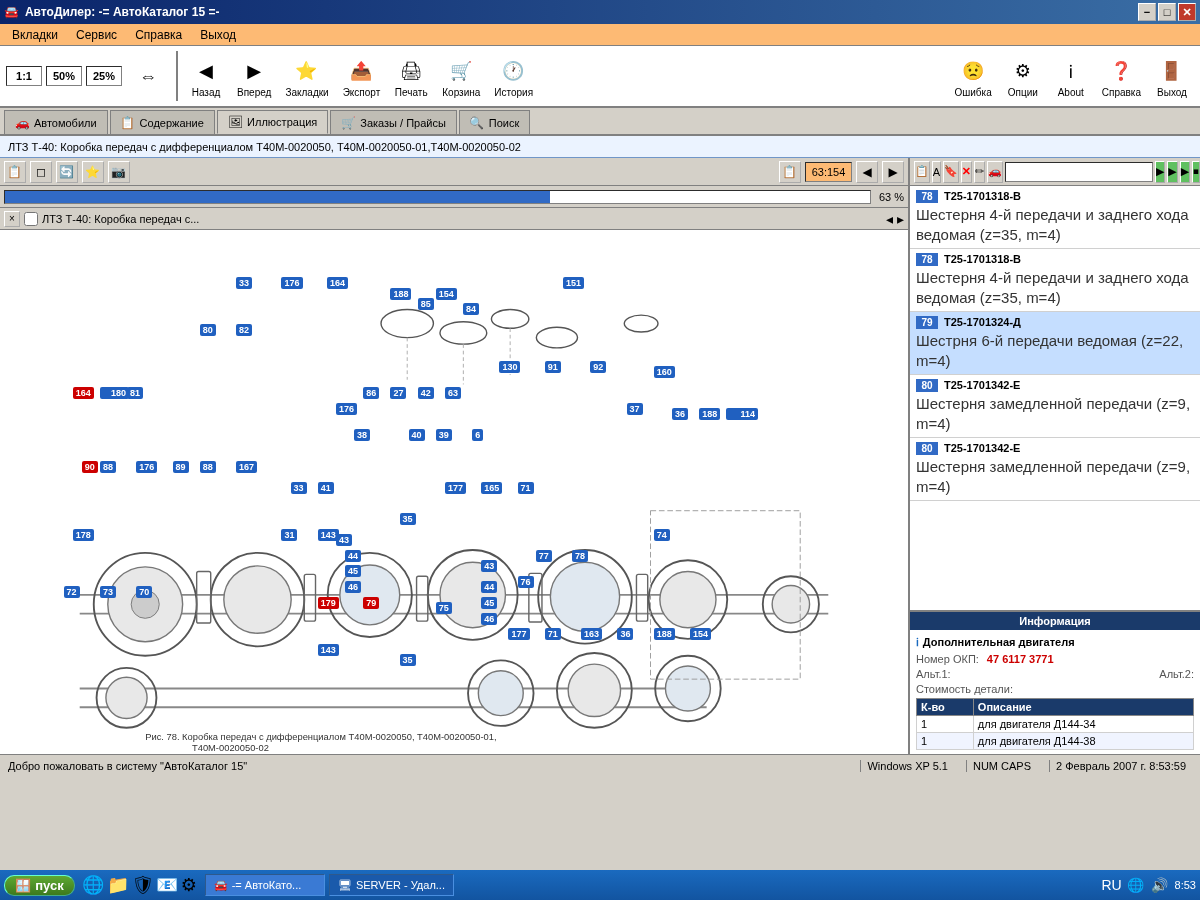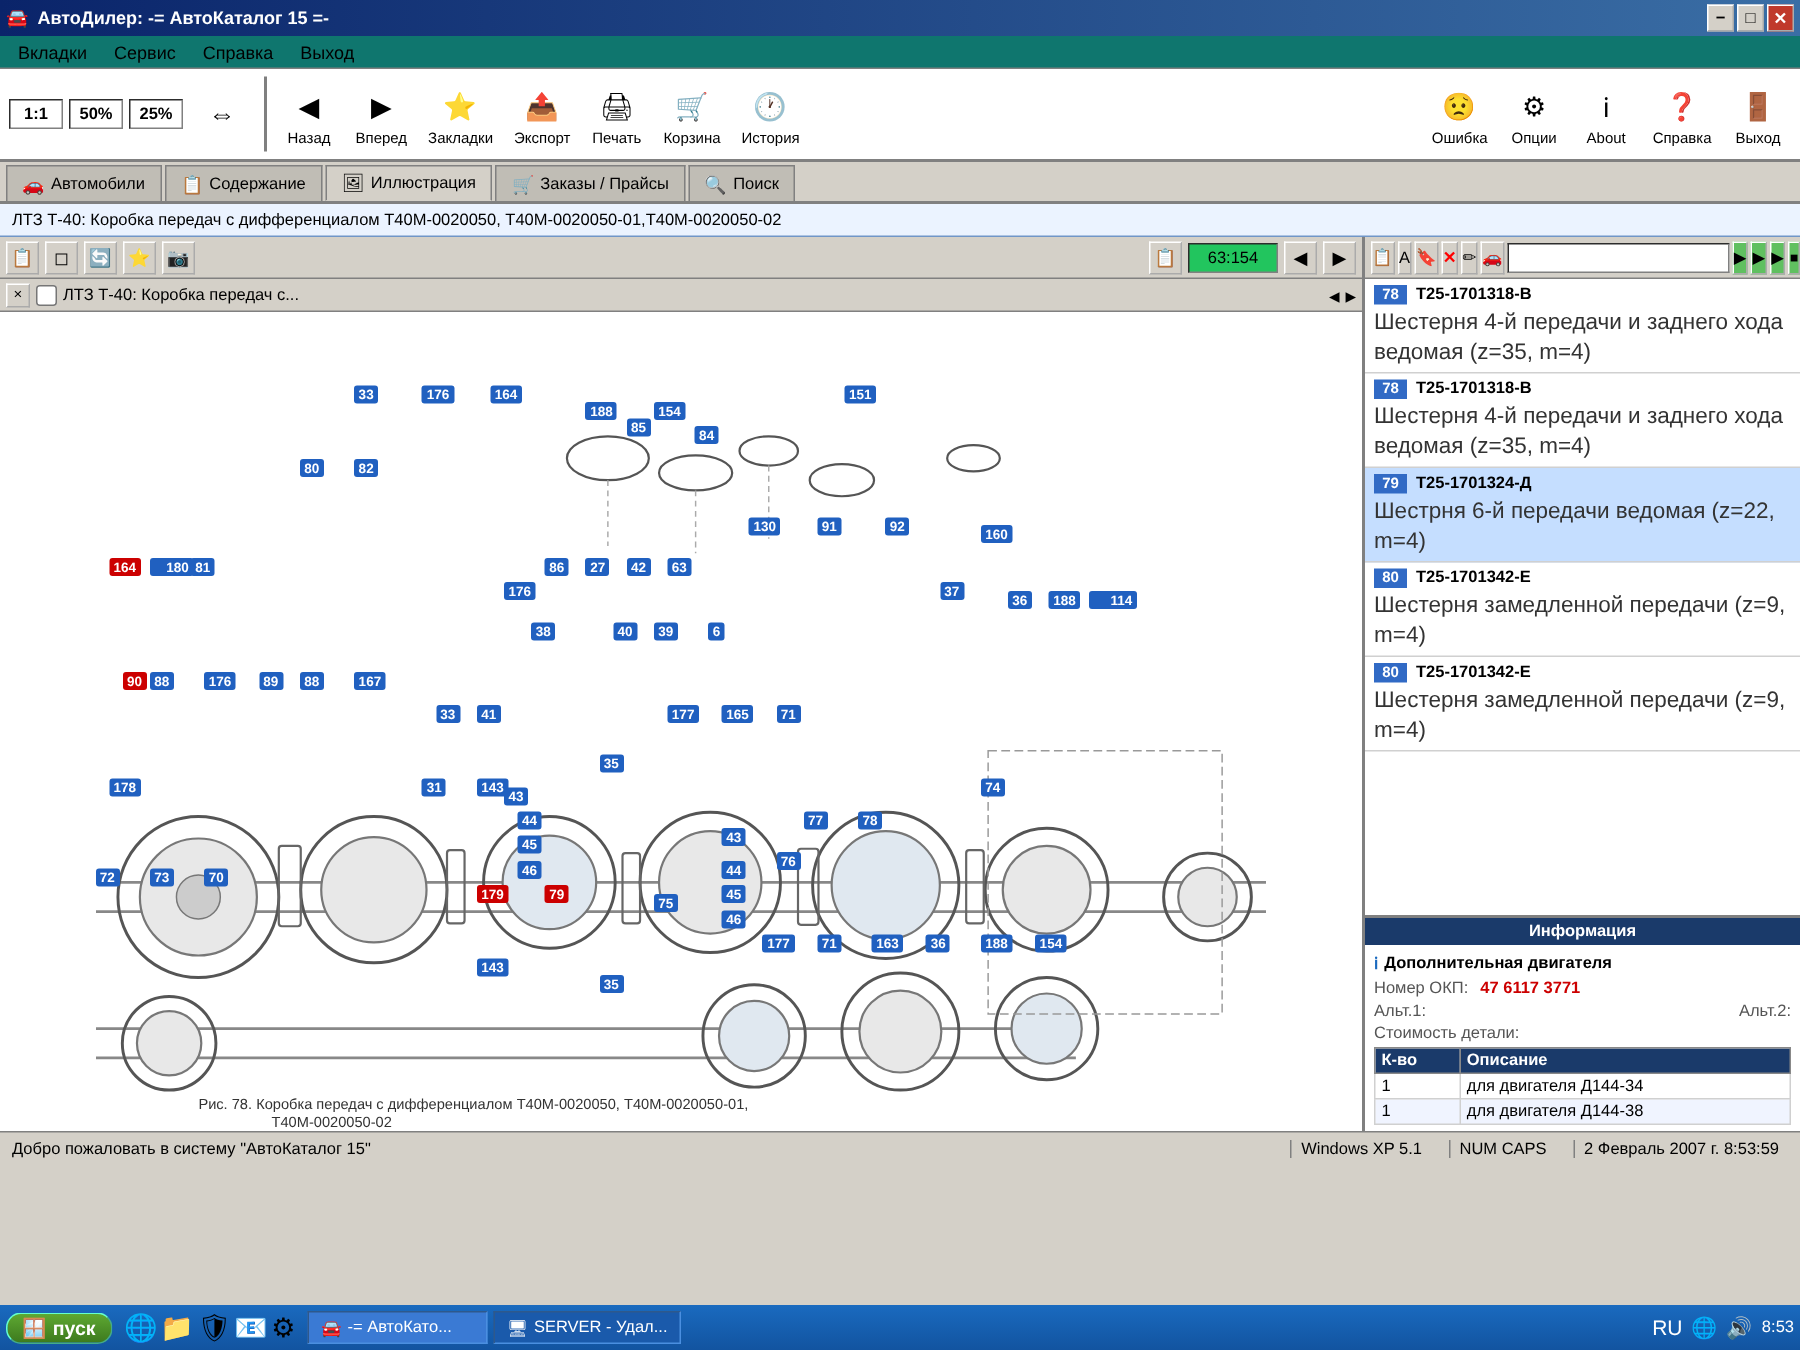--- a/index.html
+++ b/index.html
@@ -22,21 +22,21 @@
     .title-btn {
       width: 18px; height: 18px;
       display: flex; align-items: center; justify-content: center;
       font-size: 11px; cursor: pointer;
       background: #d4d0c8; color: #000; border: 1px outset #fff;
     }
     .title-btn.close { background: #c0392b; color: white; }
 
     
     #menu-bar {
-      background: #0f766e;
+      background: #fdba74;
       height: 22px;
       display: flex;
       align-items: center;
       padding: 0 4px;
       gap: 2px;
       border-bottom: 1px solid #808080;
     }
     .menu-item {
       padding: 2px 8px;
       cursor: pointer;
@@ -139,22 +139,22 @@
       border-bottom: 1px solid #808080;
     }
     .illus-btn {
       width: 22px; height: 22px;
       background: #d4d0c8;
       border: 1px outset #fff;
       display: flex; align-items: center; justify-content: center;
       cursor: pointer; font-size: 12px;
     }
     .illus-input {
-      background: #22c55e; border: 1px inset #808080;
-      width: 60px; height: 20px;
+      background: #fdba74; border: 1px inset #808080;
+      width: 47px; height: 20px;
       font-size: 11px; padding: 0 2px;
     }
 
     
     #progress-bar-area {
       background: #d4d0c8;
       height: 22px;
       display: flex; align-items: center;
       padding: 0 4px;
       border-bottom: 1px solid #808080;
@@ -507,20 +507,26 @@
       <div class="illus-btn">🔄</div>
       <div class="illus-btn">⭐</div>
       <div class="illus-btn">📷</div>
       <div style="flex:1"></div>
       <div class="illus-btn">📋</div>
       <div class="illus-input" style="display:flex;align-items:center;justify-content:center;">63:154</div>
       <div class="illus-btn">◀</div>
       <div class="illus-btn">▶</div>
     </div>
 
+    <div id="progress-bar-area">
+      <div id="progress-bar-track">
+        <div id="progress-bar-fill" style="width: 63%"></div>
+      </div>
+      <span id="progress-label">63 %</span>
+    </div>
 
     <div id="nav-strip">
       <span class="nav-tab-btn">×</span>
       <input type="checkbox" style="width: 14px; height: 14px;">
       <span class="nav-tab-label">ЛТЗ Т-40: Коробка передач с...</span>
       <span class="nav-arrow">◂</span>
       <span class="nav-arrow">▸</span>
     </div>
 
     <div id="illustration-area" style="position:relative; background:#fff; flex:1;">

